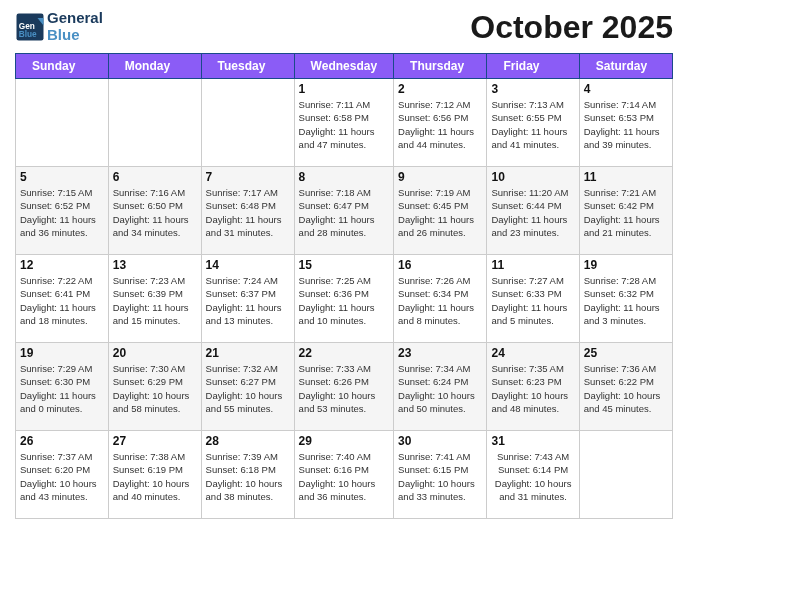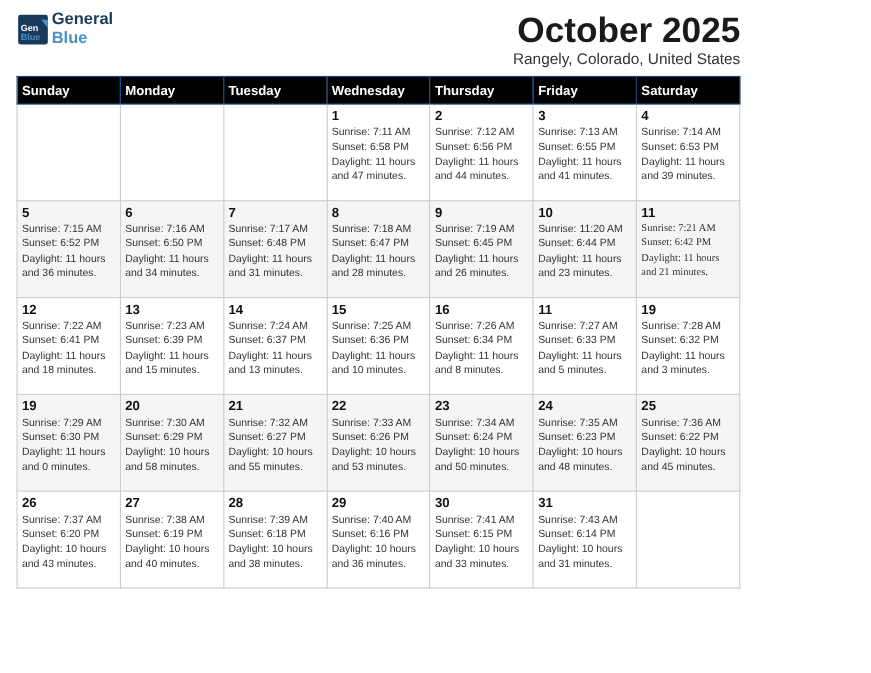--- a/index.html
+++ b/index.html
@@ -44,25 +44,25 @@
     .location {
       font-size: 14px;
       color: #333;
     }
     .calendar {
       width: 100%;
       border-collapse: collapse;
       border: 1px solid #ccc;
     }
     .calendar th {
-      background: #000000;
+      background: #8b5cf6;
       color: #fff;
       font-size: 12px;
       font-weight: bold;
-      padding: 5px 4px;
+      padding: 5px 16px;
       text-align: left;
       border: 1px solid #1a4a8a;
     }
     .calendar td {
       width: calc(100% / 7);
       vertical-align: top;
       border: 1px solid #ccc;
       padding: 3px 4px;
       height: 88px;
       background: #fff;
@@ -98,21 +98,20 @@
         <text x="5" y="33" font-size="11" fill="#4a90c4" font-weight="bold" font-family="Arial">Blue</text>
         <polygon points="30,8 38,8 38,18" fill="#4a90c4"></polygon>
       </svg>
       <div>
         <div style="font-size:15px;font-weight:bold;color:#1a3a5c;line-height:1.1;">General</div>
         <div style="font-size:15px;font-weight:bold;color:#4a90c4;line-height:1.1;">Blue</div>
       </div>
     </div>
     <div class="title-block">
       <div class="month-title">October 2025</div>
-      <div class="location">Rangely, Colorado, United States</div>
     </div>
   </div>
 
   <table class="calendar">
     <thead>
       <tr>
       <th>Sunday</th>
           <th>Monday</th>
           <th>Tuesday</th>
           <th>Wednesday</th>
@@ -193,21 +192,21 @@
           </td>
           <td>
             <span class="day-number">10</span>
             <div class="day-info" style="white-space: pre-line;">Sunrise: 11:20 AM
 Sunset: 6:44 PM
 Daylight: 11 hours
 and 23 minutes.</div>
           </td>
           <td>
             <span class="day-number">11</span>
-            <div class="day-info" style="white-space: pre-line; font-family: Liberation Serif, serif;">Sunrise: 7:21 AM
+            <div class="day-info" style="white-space: pre-line;">Sunrise: 7:21 AM
 Sunset: 6:42 PM
 Daylight: 11 hours
 and 21 minutes.</div>
           </td>
         </tr>
         <tr>
           <td>
             <span class="day-number">12</span>
             <div class="day-info" style="white-space: pre-line;">Sunrise: 7:22 AM
 Sunset: 6:41 PM
@@ -339,21 +338,21 @@
           </td>
           <td>
             <span class="day-number">30</span>
             <div class="day-info" style="white-space: pre-line;">Sunrise: 7:41 AM
 Sunset: 6:15 PM
 Daylight: 10 hours
 and 33 minutes.</div>
           </td>
           <td>
             <span class="day-number">31</span>
-            <div class="day-info" style="white-space: pre-line;">Sunrise: 7:43 AM
+            <div class="day-info" style="white-space: pre-line; text-align: center;">Sunrise: 7:43 AM
 Sunset: 6:14 PM
 Daylight: 10 hours
 and 31 minutes.</div>
           </td>
           <td class="empty-cell"></td>
         </tr>
       </tbody>
   </table>
 </div>
 

